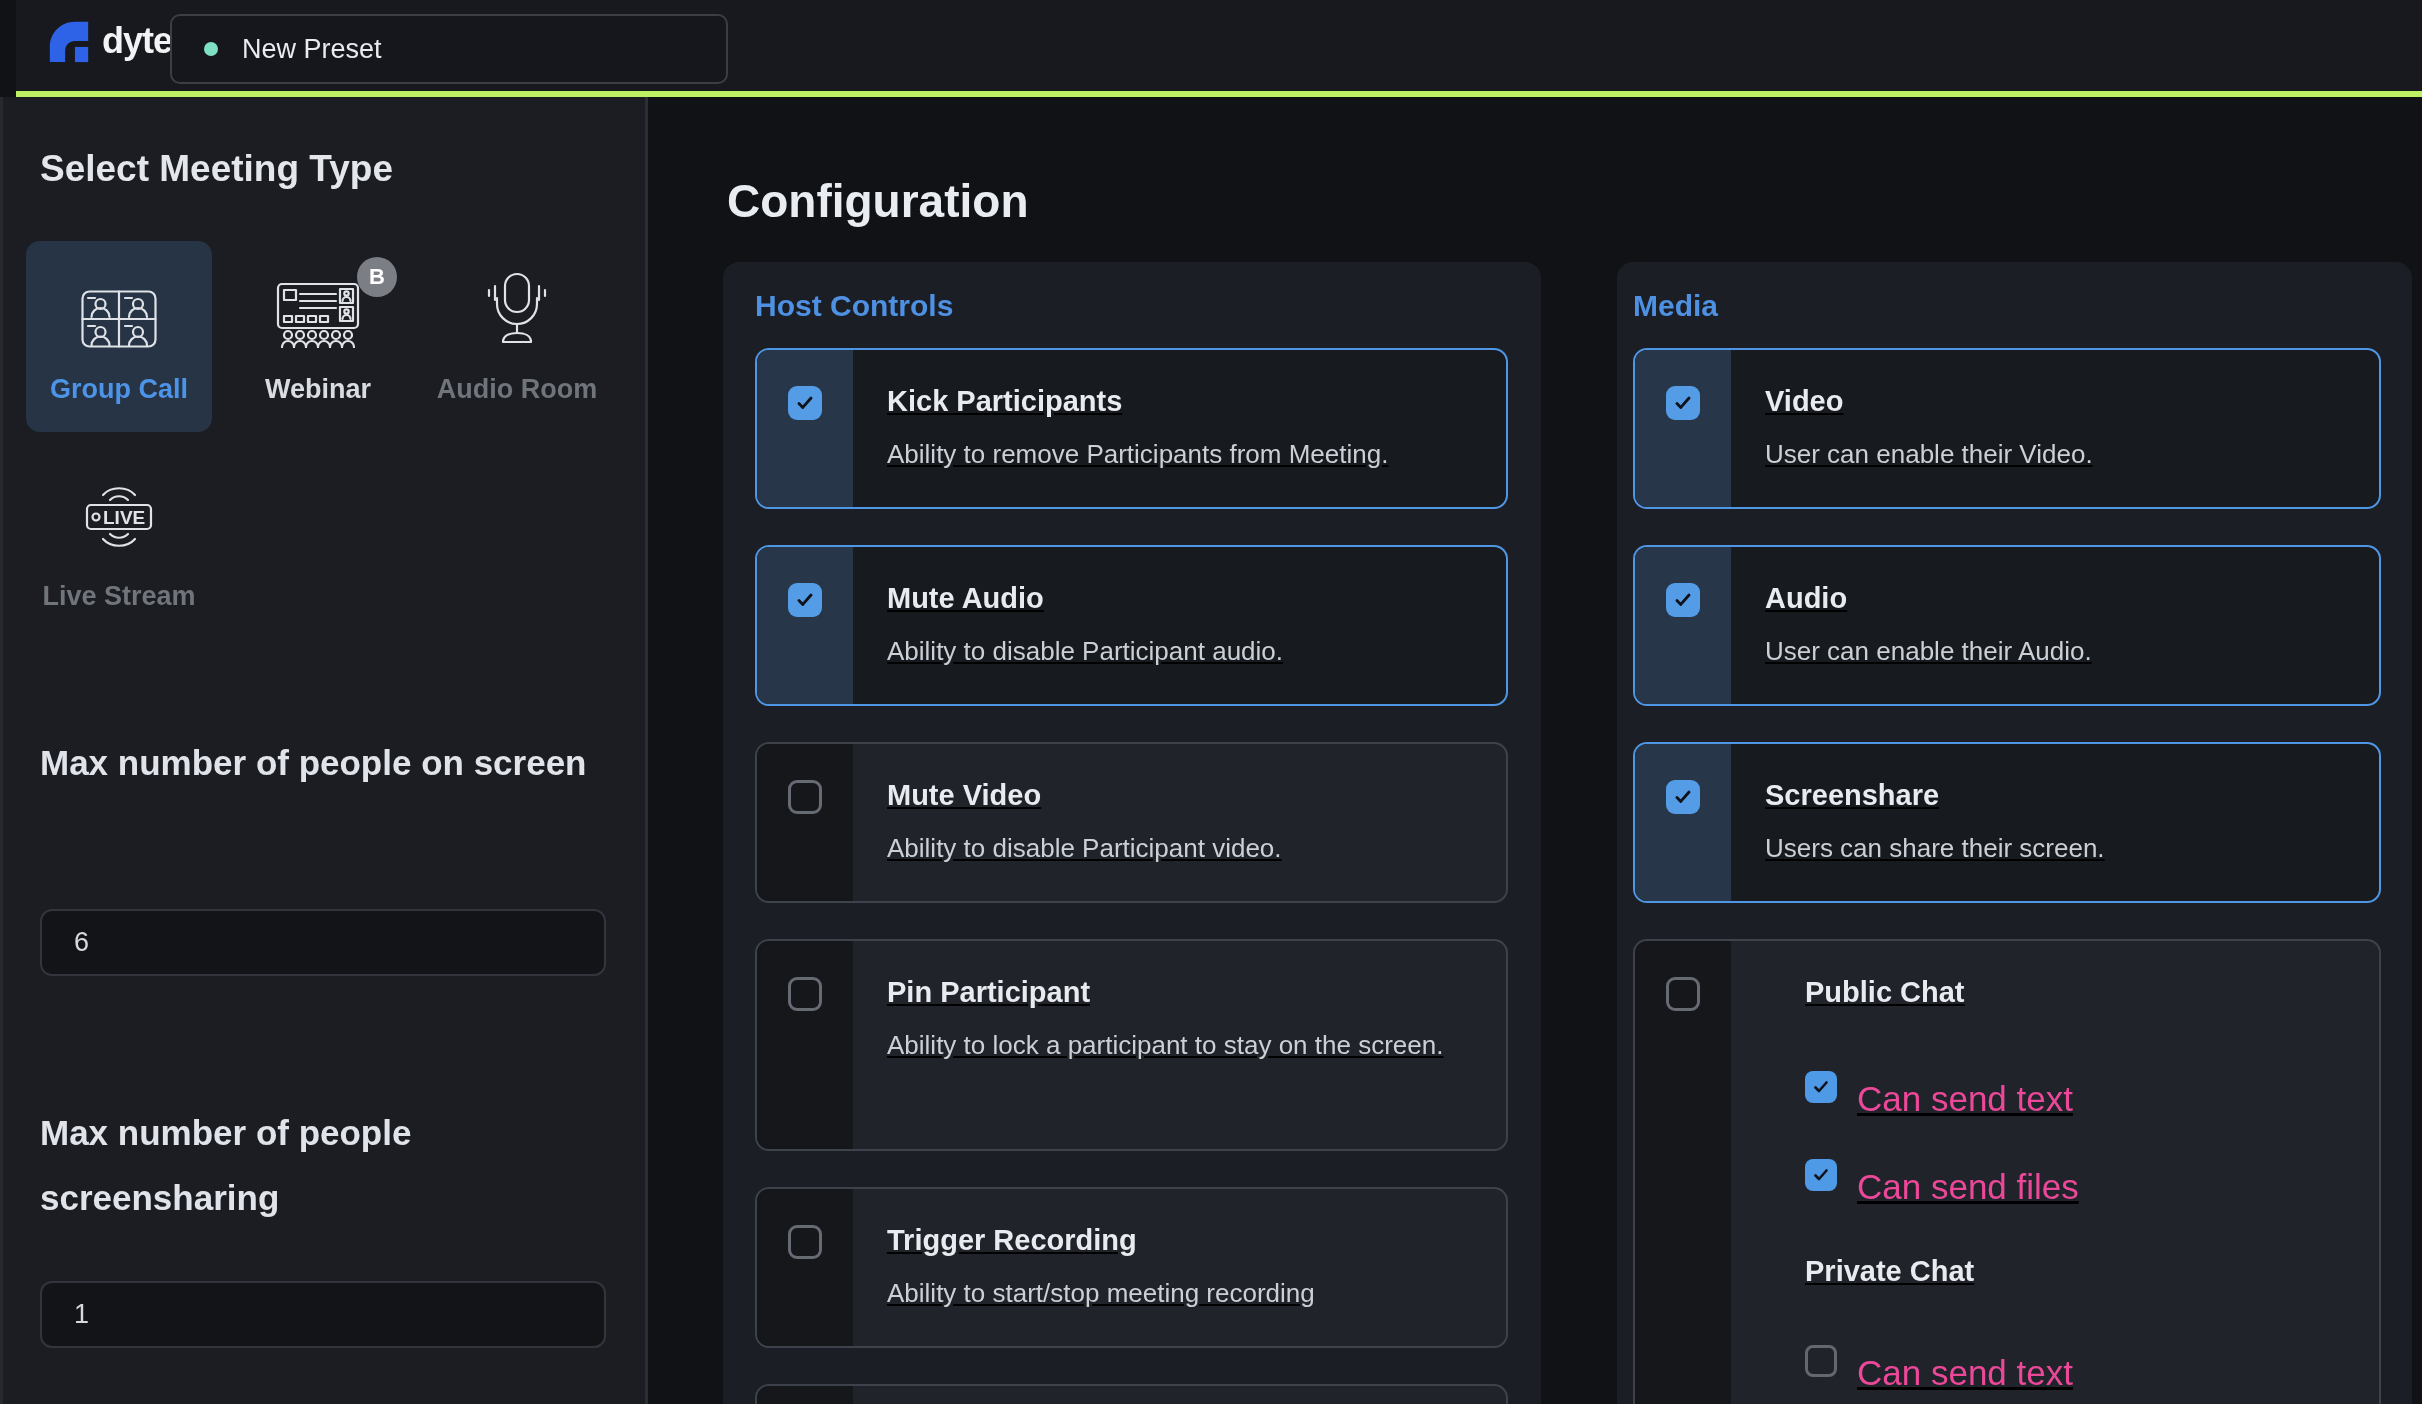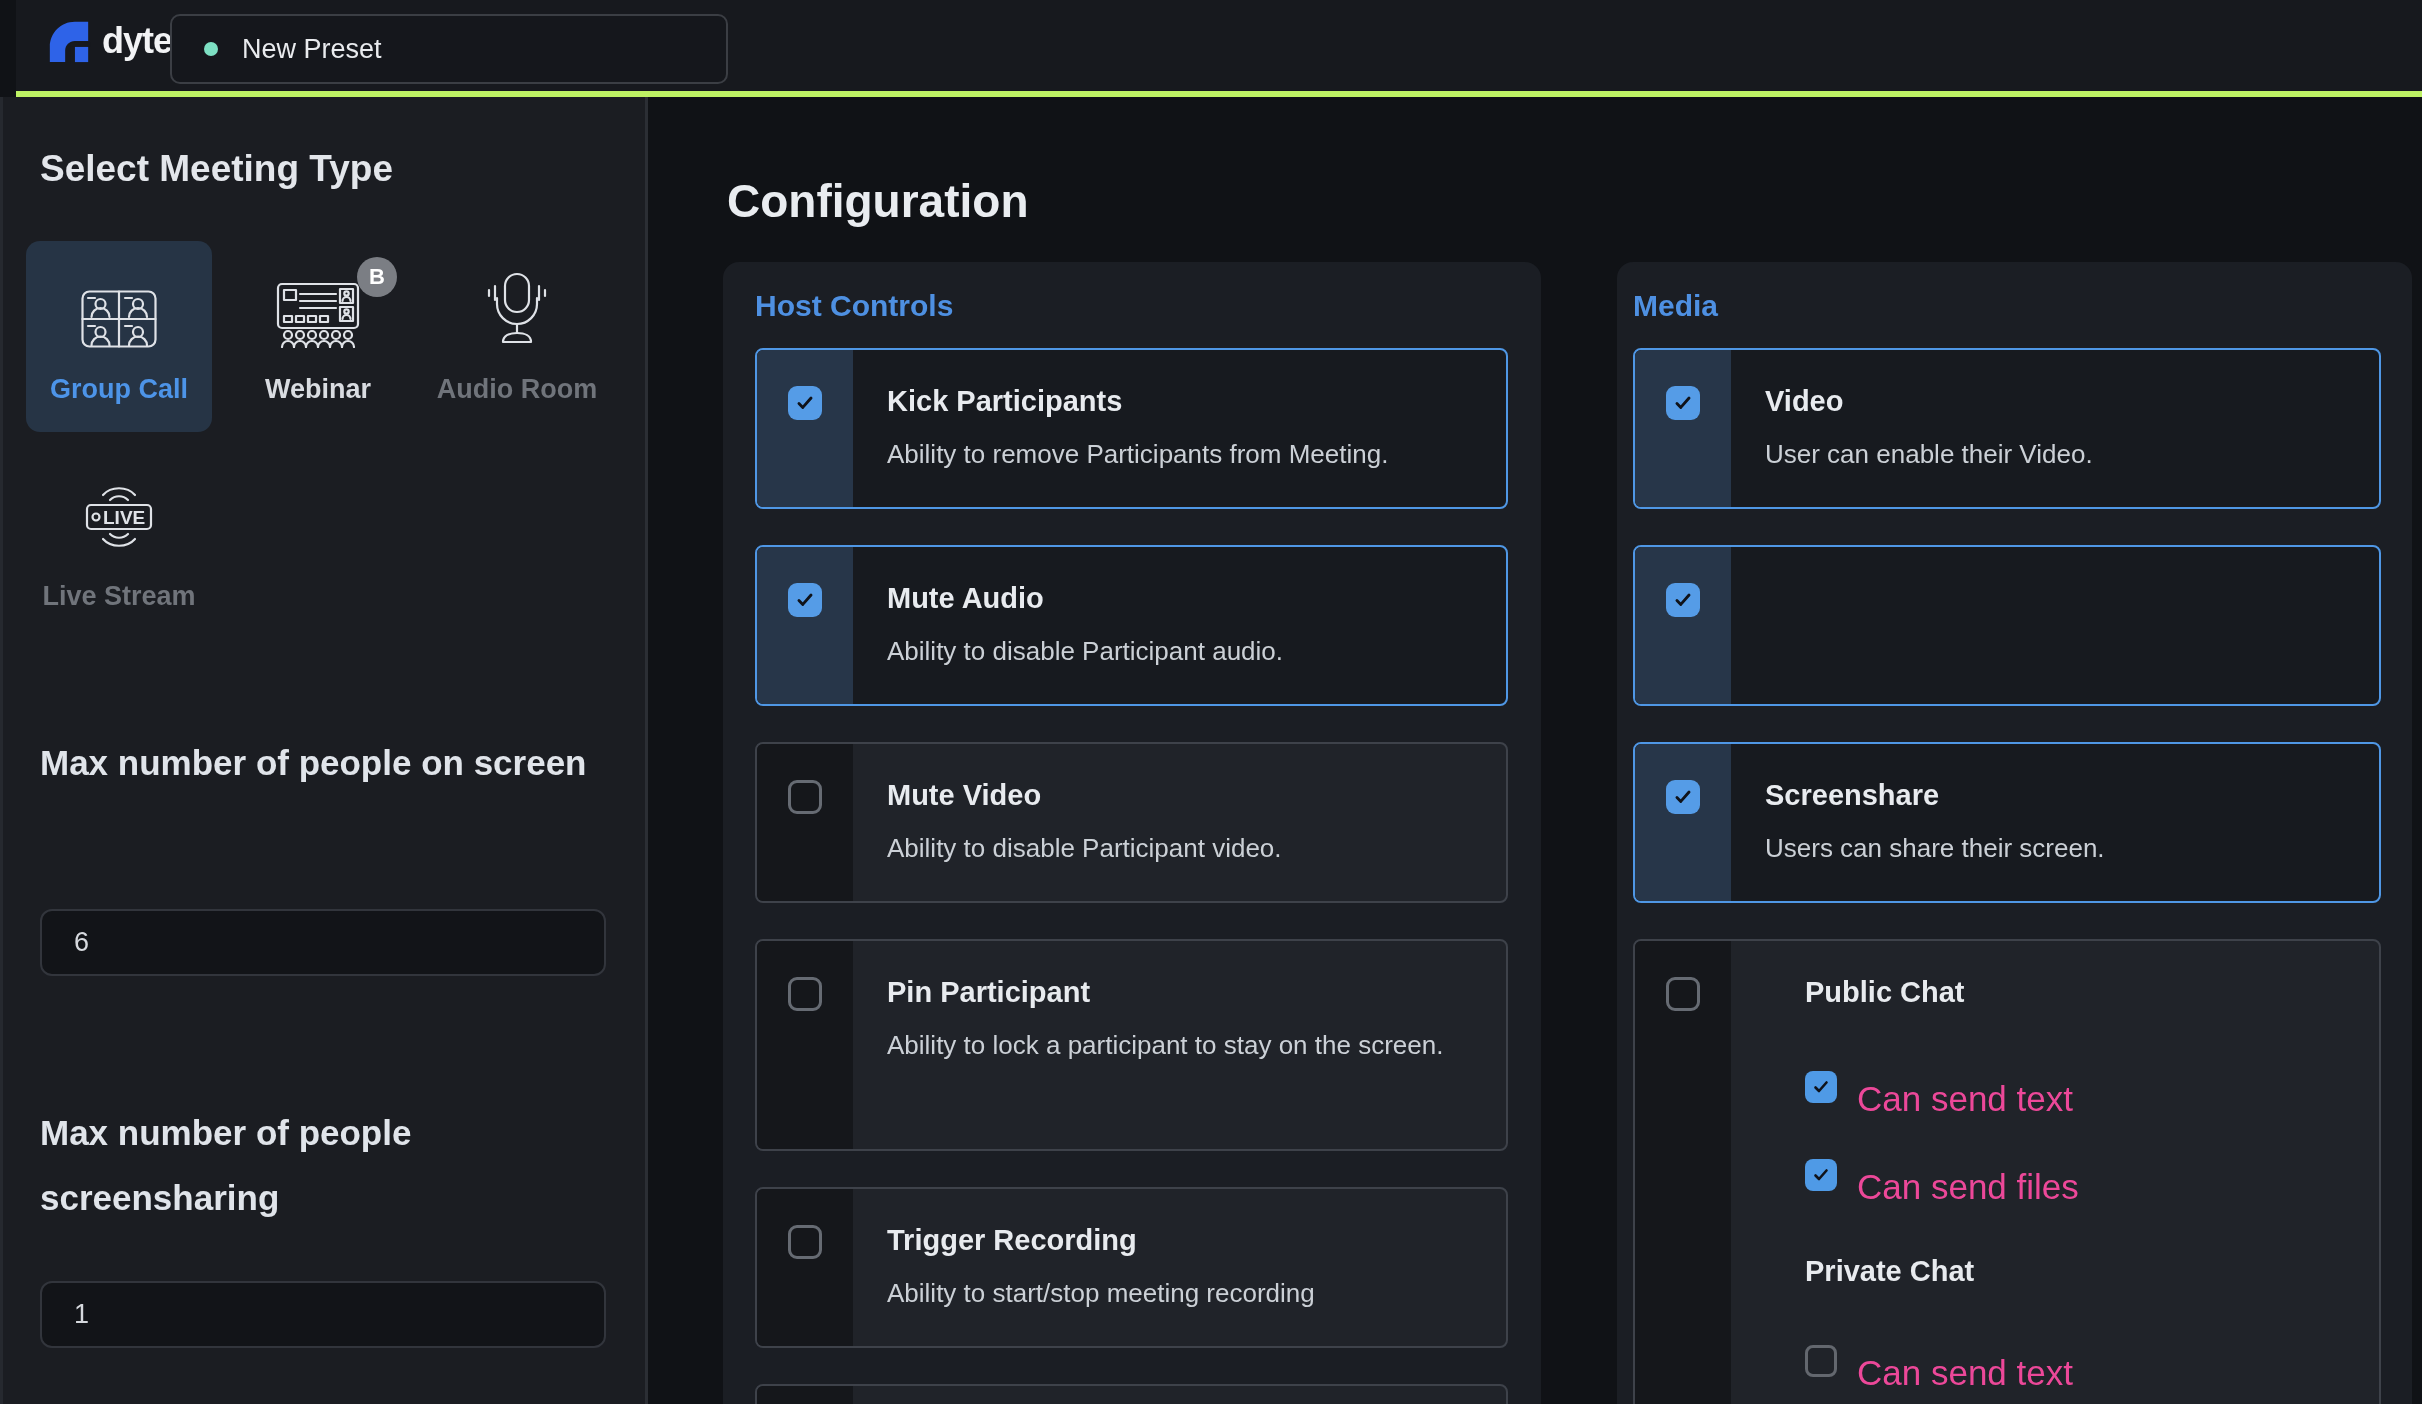--- a/index.html
+++ b/index.html
@@ -39,21 +39,21 @@
   .side-input{position:absolute;left:40px;width:566px;height:67px;box-sizing:border-box;
               background:#121418;border:2px solid #32353c;border-radius:12px;color:#d6d9de;
               font-size:27px;padding:0 0 0 32px;outline:none;font-family:"Liberation Sans",sans-serif;}
   
   .config-title{position:absolute;left:727px;top:174px;font-size:46px;font-weight:bold;color:#e9ecf0;}
   .panel{position:absolute;top:262px;height:1180px;background:#1b1e24;border-radius:16px;
          box-sizing:border-box;}
   .panel.host{left:723px;width:818px;padding:27px 32px 0 32px;}
   .panel.media{left:1617px;width:795px;padding:27px 16px 0 16px;}
   .panel-title{font-size:30px;font-weight:bold;color:#4e90e2;}
-  .card{position:relative;border-radius:8px;box-sizing:border-box;margin-top:36px;overflow:hidden;}
+  .card{position:relative;border-radius:14px;box-sizing:border-box;margin-top:36px;overflow:hidden;text-decoration:underline;}
   .card.first{margin-top:25px;}
   .panel.host .card{width:753px;}
   .panel.media .card{width:748px;}
   .card.h-std{height:161px;}
   .card.h-tall{height:212px;}
   .card.h-chat{height:529px;padding-left:40px;}
   .card.h-partial{height:120px;}
   .card.on{background:#171a1f;border:2px solid #4f97e5;}
   .card.off{background:#202329;border:2px solid #3e424a;}
   .strip{position:absolute;left:0;top:0;bottom:0;width:96px;}
@@ -282,20 +282,24 @@
       </div>
     </div>
 
     <div class="card on h-std">
       <div class="strip"></div>
       <div class="checkbox checked">
         <svg width="22" height="22" viewBox="0 0 20 20">
             <path d="M4.5 10.5l3.5 3.5 7.5-8.5" stroke="#10131a" stroke-width="2.6" fill="none" stroke-linecap="round" stroke-linejoin="round"></path>
           </svg>
       </div>
+      <div class="card-content">
+        <div class="card-title">Audio</div>
+        <div class="card-desc">User can enable their Audio.</div>
+      </div>
     </div>
 
     <div class="card on h-std">
       <div class="strip"></div>
       <div class="checkbox checked">
         <svg width="22" height="22" viewBox="0 0 20 20">
             <path d="M4.5 10.5l3.5 3.5 7.5-8.5" stroke="#10131a" stroke-width="2.6" fill="none" stroke-linecap="round" stroke-linejoin="round"></path>
           </svg>
       </div>
       <div class="card-content">

